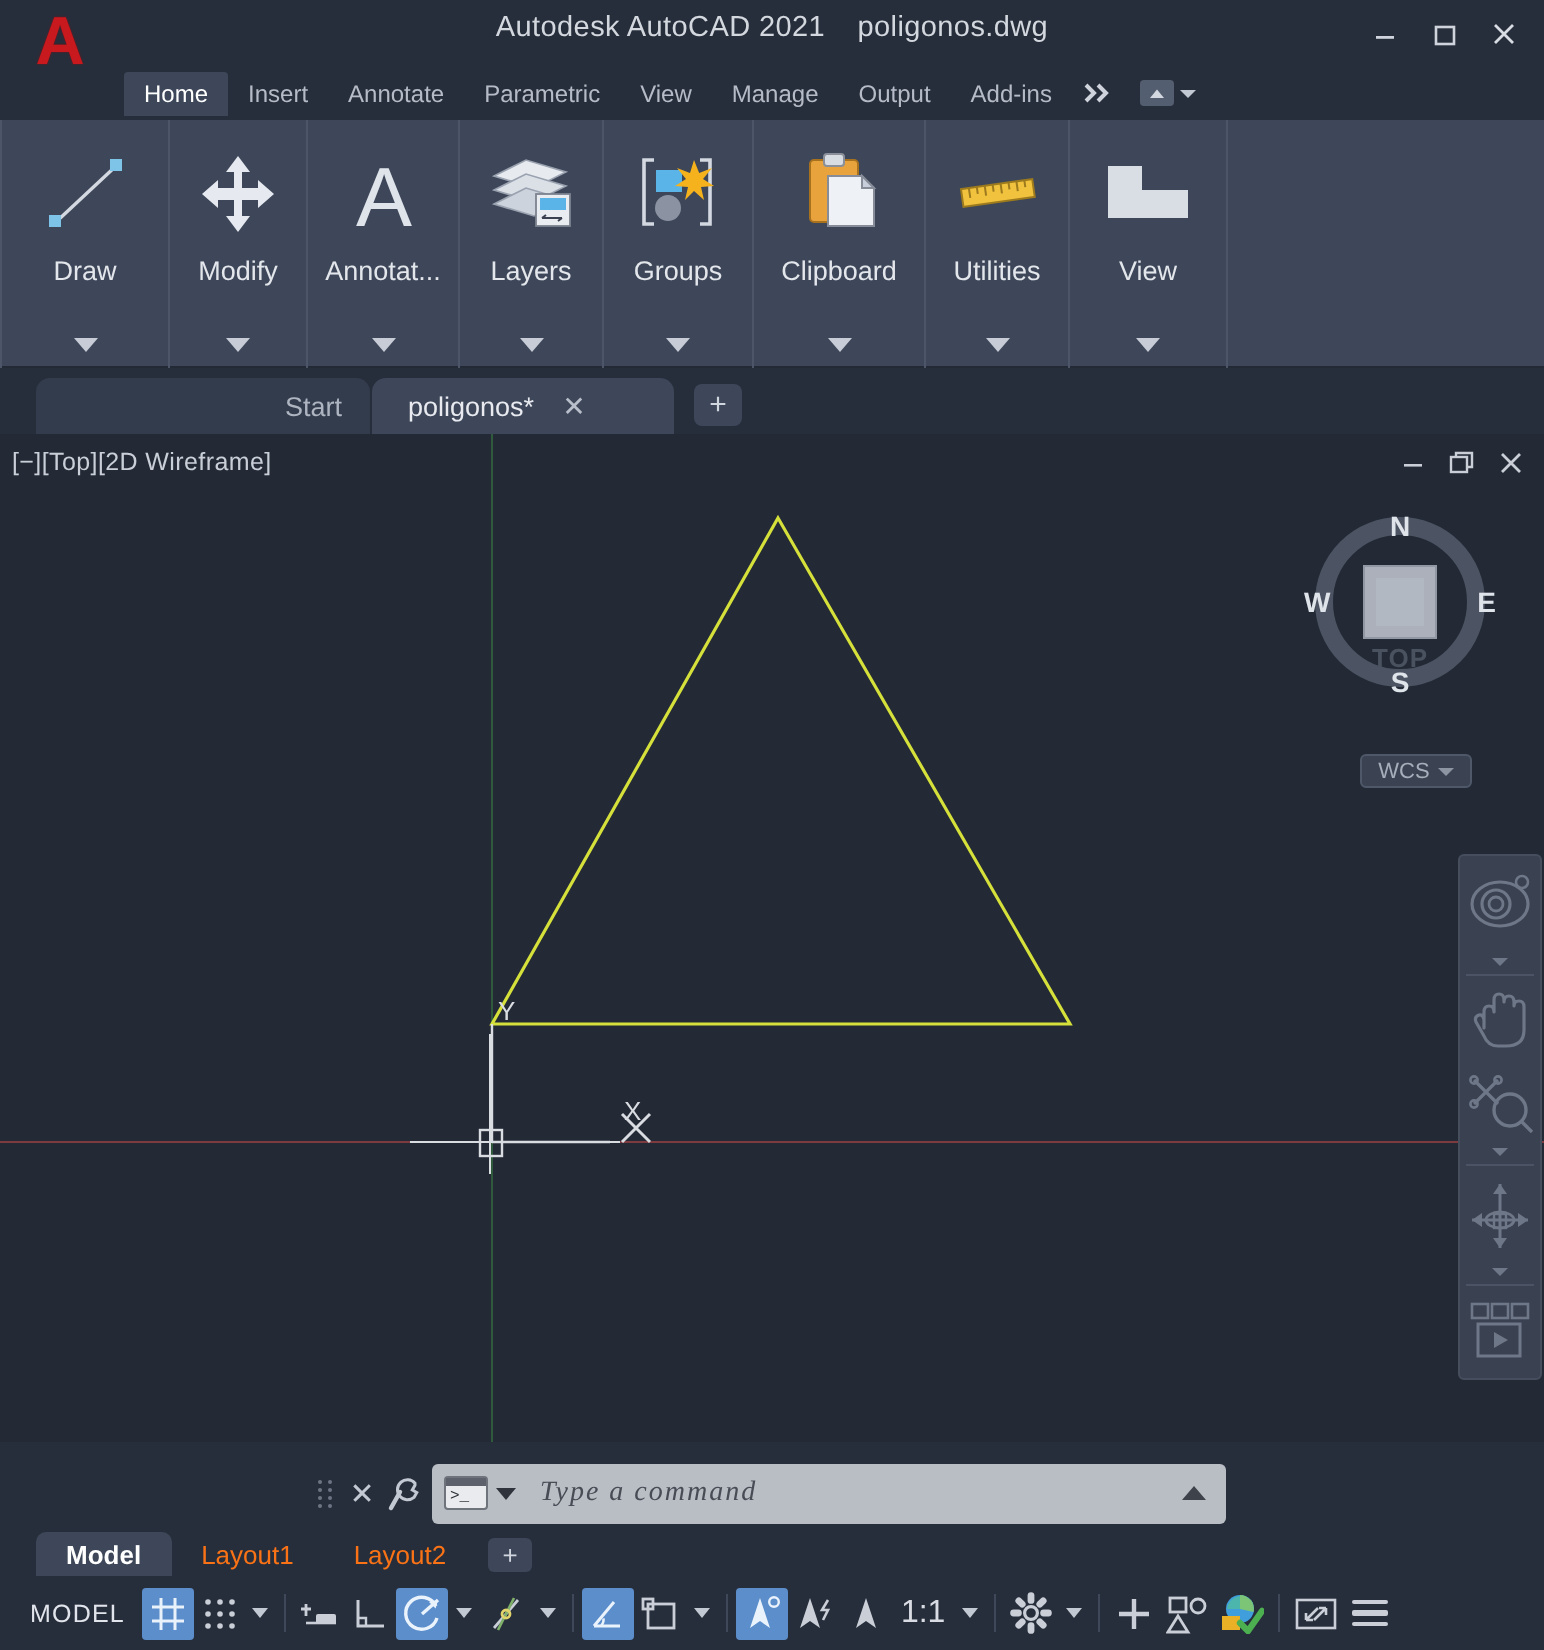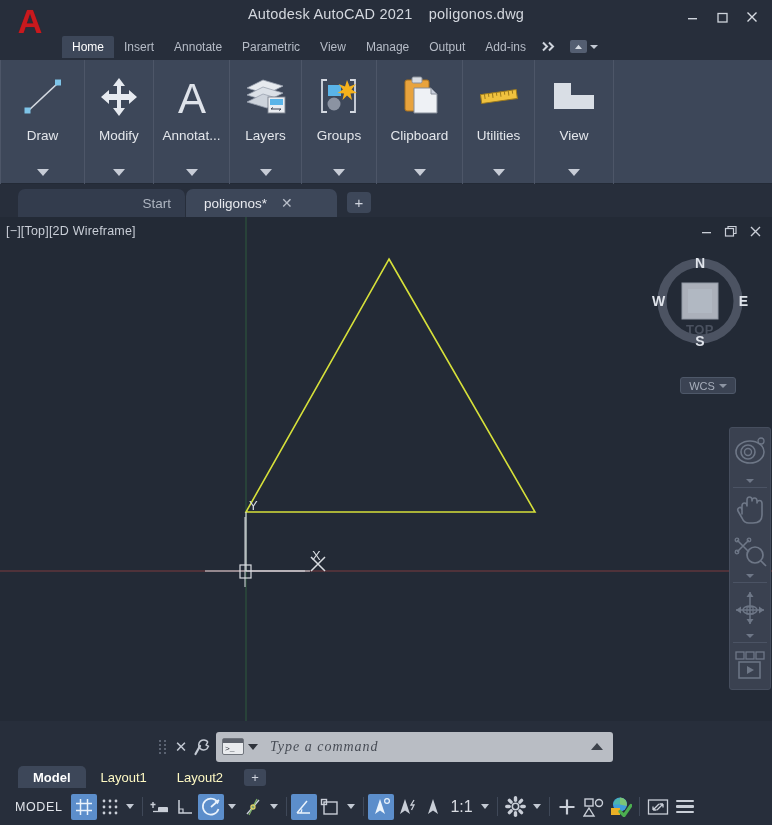--- a/index.html
+++ b/index.html
@@ -161,21 +161,21 @@
   }
   .cmd-up { width:0;height:0;border-left:6px solid transparent;border-right:6px solid transparent;border-bottom:7px solid #3d424b; margin-right:4px;}
 
   
   .layouttabs {
     position:absolute; left:0; top:763px; width:772px; height:25px;
     background:#272e3b; display:flex; align-items:flex-end; padding-left:18px;
   }
   .ltab {
     height:22px; padding:0 15px; display:flex; align-items:center;
-    color:#fef9c3; font-size:13px; border-radius:5px 5px 0 0; background:transparent;
+    color:#f97316; font-size:13px; border-radius:5px 5px 0 0; background:transparent;
   }
   .ltab.active { background:#3d4759; color:#ffffff; font-weight:bold; }
   .ltab-add {
     width:22px; height:17px; margin-left:6px; margin-bottom:2px; background:#3d4759;
     border-radius:3px; color:#d0d5de; display:flex; align-items:center; justify-content:center; font-size:13px;
   }
 
   
   .statusbar {
     position:absolute; left:0; top:788px; width:772px; height:37px;

